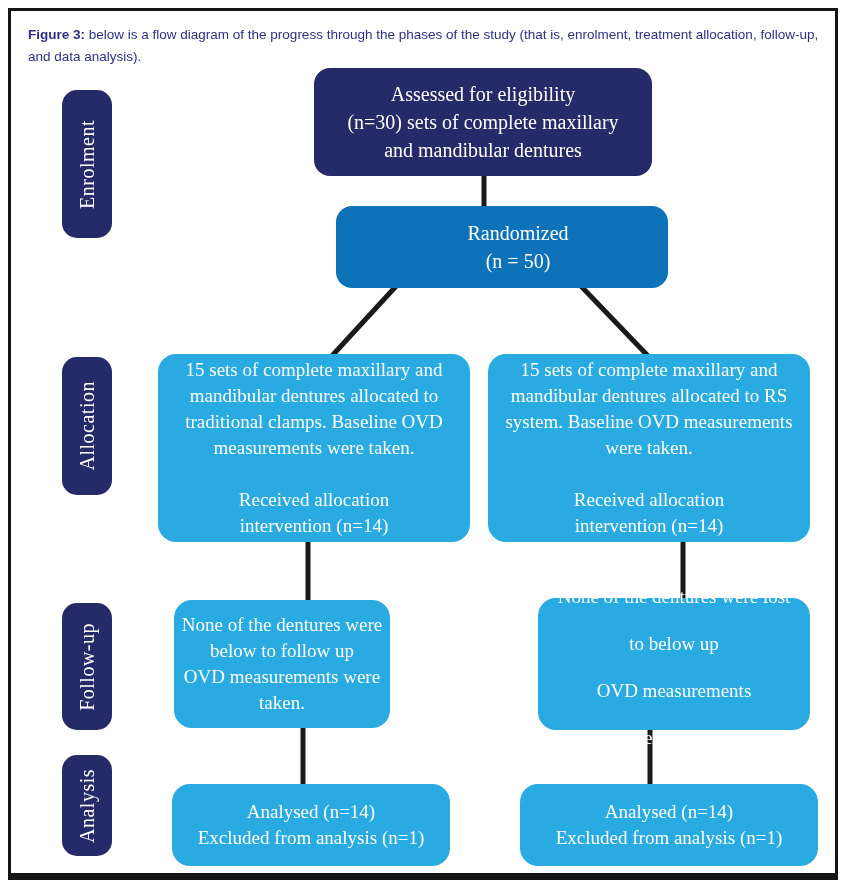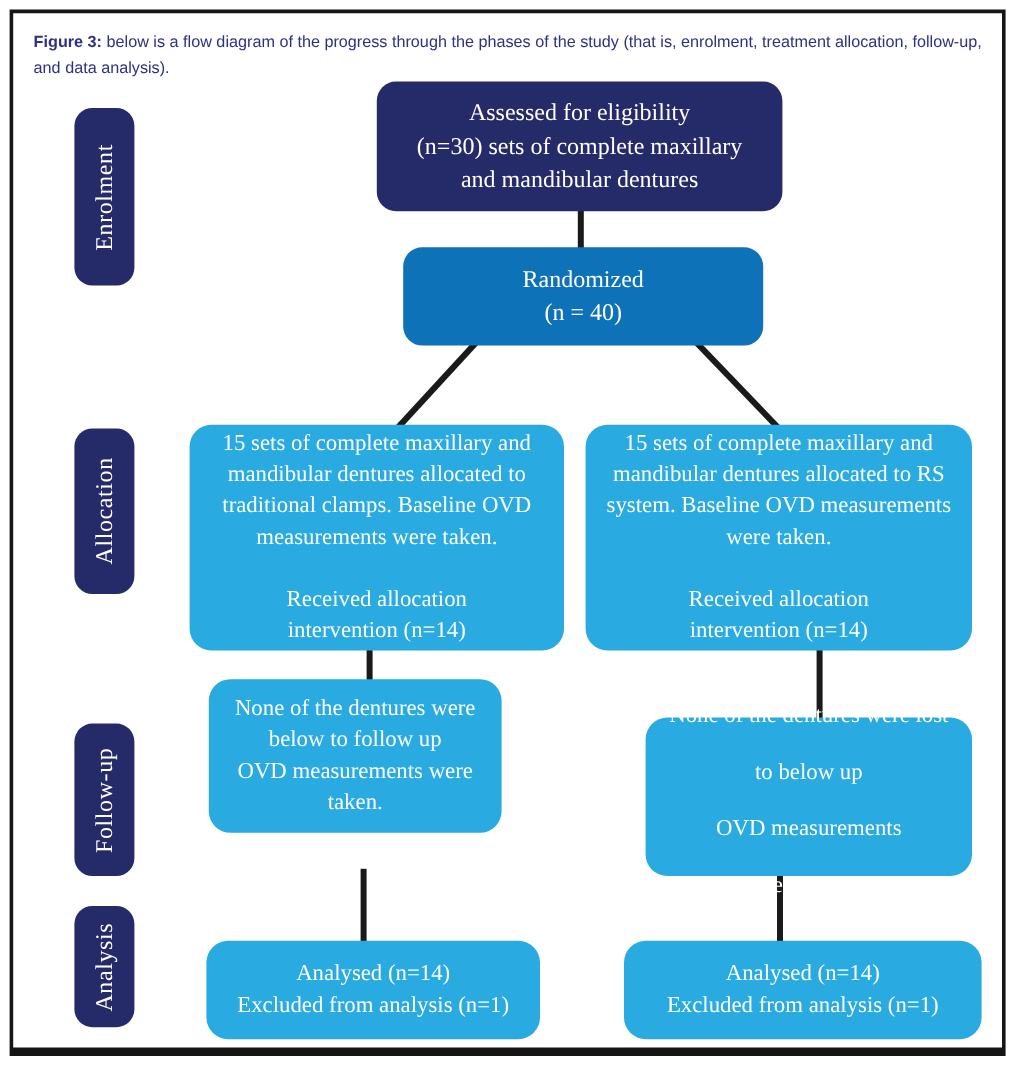--- a/index.html
+++ b/index.html
@@ -59,44 +59,44 @@
   <div class="stage" style="left:62px;top:755px;height:101px;">
     <span class="vtext">Analysis</span>
   </div>
 
   <div class="box navy big" style="left:314px;top:68px;width:338px;height:108px;">
     <div class="bline">Assessed for eligibility</div>
     <div class="bline">(n=30) sets of complete maxillary</div>
     <div class="bline">and mandibular dentures</div>
   </div>
 
-  <div class="box blue big" style="left:336px;top:206px;width:300px;height:82px;">
+  <div class="box blue big" style="left:336px;top:206px;width:300px;height:82px;padding-left:32px;">
     <div class="bline">Randomized</div>
-    <div class="bline">(n = 40)</div>
+    <div class="bline">(n = 50)</div>
   </div>
 
   <div class="box cyan" style="left:158px;top:354px;width:312px;height:188px;">
     <div class="bline">15 sets of complete maxillary and</div>
     <div class="bline">mandibular dentures allocated to</div>
     <div class="bline">traditional clamps. Baseline OVD</div>
     <div class="bline">measurements were taken.</div>
     <div class="bline gap">Received allocation</div>
     <div class="bline">intervention (n=14)</div>
   </div>
 
   <div class="box cyan" style="left:488px;top:354px;width:322px;height:188px;">
     <div class="bline">15 sets of complete maxillary and</div>
     <div class="bline">mandibular dentures allocated to RS</div>
     <div class="bline">system. Baseline OVD measurements</div>
     <div class="bline">were taken.</div>
     <div class="bline gap">Received allocation</div>
     <div class="bline">intervention (n=14)</div>
   </div>
 
-  <div class="box cyan" style="left:174px;top:566px;width:244px;height:128px;">
+  <div class="box cyan" style="left:174px;top:600px;width:216px;height:128px;">
     <div class="bline">None of the dentures were</div>
     <div class="bline">below to follow up</div>
     <div class="bline">OVD measurements were</div>
     <div class="bline">taken.</div>
   </div>
 
   <div class="box cyan" style="left:538px;top:598px;width:272px;height:132px;gap:28px;">
     <div class="bline">None of the dentures were lost</div>
     <div class="bline">to below up</div>
     <div class="bline">OVD measurements</div>

